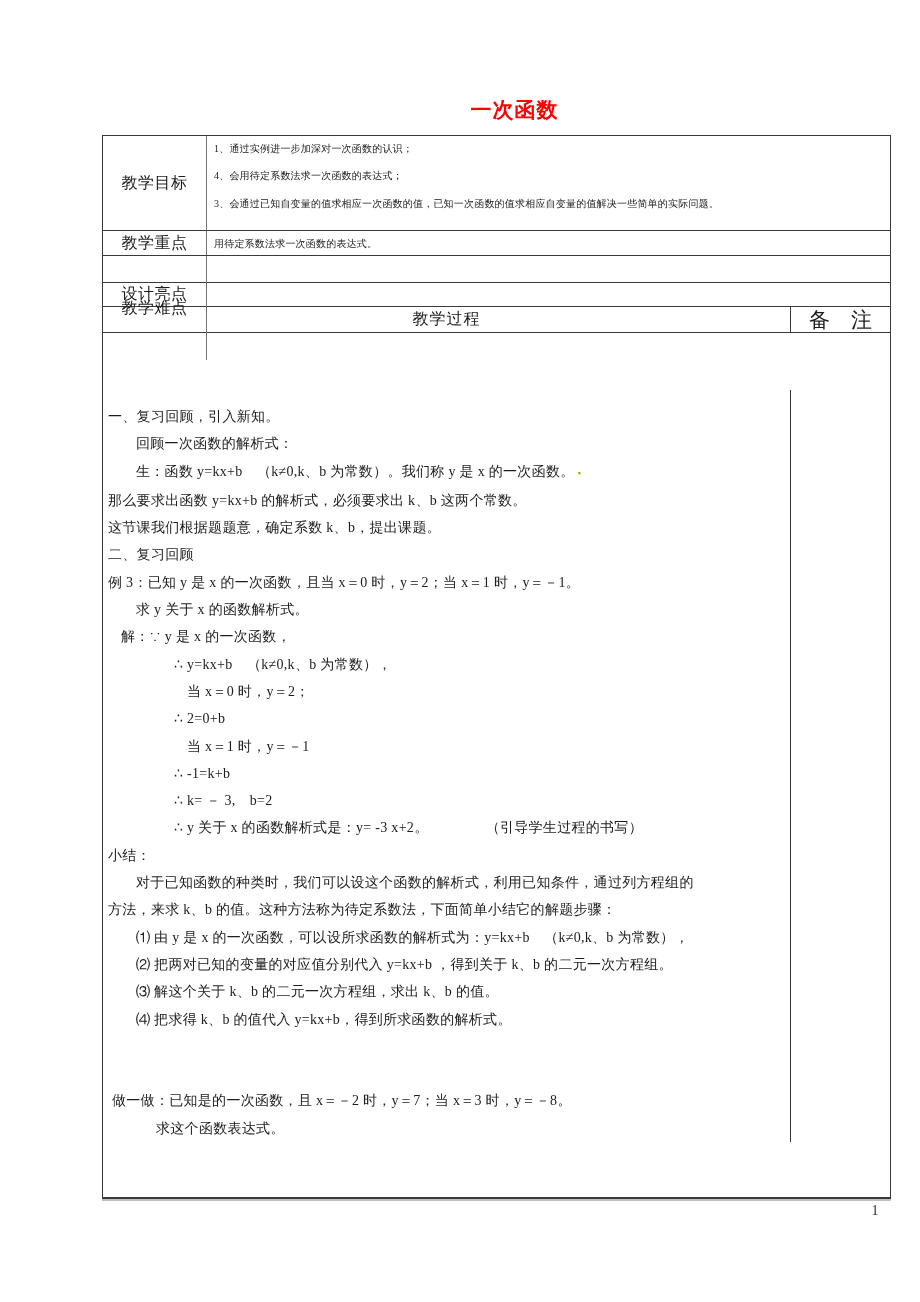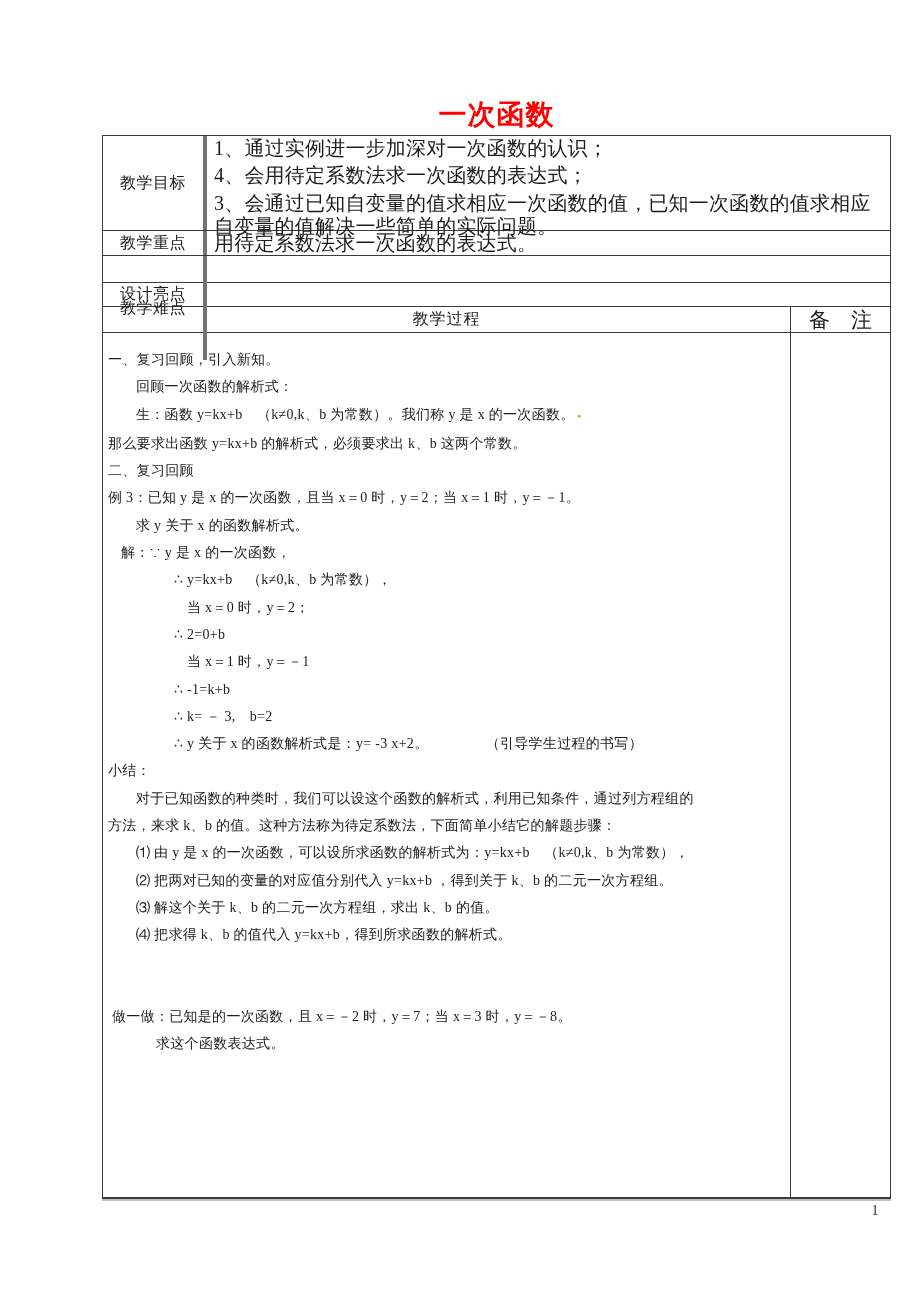--- a/index.html
+++ b/index.html
@@ -3,53 +3,53 @@
 <meta charset="utf-8">
 <style>
   html,body{margin:0;padding:0;}
   body{
     width:920px;height:1302px;background:#ffffff;
     font-family:"Liberation Serif","DejaVu Serif",serif;
     color:#1c1c1c;position:relative;overflow:hidden;
   }
   .page{position:absolute;left:0;top:0;width:920px;height:1302px;background:#fff;}
   .doc-title{
-    position:absolute;left:102px;top:96px;width:789px;
-    text-align:center;font-weight:bold;font-size:28px;letter-spacing:1px;
+    position:absolute;left:120px;top:96px;width:789px;
+    text-align:center;font-weight:bold;font-size:21px;letter-spacing:1px;
     font-family:"Liberation Sans","DejaVu Sans",sans-serif;
   }
   .doc-table{
     position:absolute;left:102px;top:135px;width:789px;height:1064px;
     border:1px solid #3a3a3a;box-sizing:border-box;
     border-bottom-width:2px;box-shadow:0 2px 0 rgba(140,140,140,.55);
   }
   .m-row{display:flex;box-sizing:border-box;border-bottom:1px solid #3a3a3a;}
   .m-label{
-    width:104px;flex:0 0 104px;box-sizing:border-box;border-right:4px solid #737373;
+    width:104px;flex:0 0 104px;box-sizing:border-box;border-right:1px solid #737373;
     display:flex;align-items:center;justify-content:center;
     font-size:16px;letter-spacing:.5px;font-family:Liberation Mono, monospace;
   }
   .m-content{
     flex:1;box-sizing:border-box;padding:1px 4px 0 7px;
-    font-size:20px;line-height:23.6px;letter-spacing:.2px;
+    font-size:10px;line-height:23.6px;letter-spacing:.2px;
   }
   .row-objectives{height:95px;}
   .row-focus{height:25px;}
   .row-difficulty{height:27px;flex-direction:column;}
   .row-highlight{height:24px;}
   .hdr-row{display:flex;height:26px;box-sizing:border-box;border-bottom:1px solid #3a3a3a;}
   .hdr-process{
     flex:1;display:flex;align-items:center;justify-content:center;
     font-size:16px;letter-spacing:1px;box-sizing:border-box;border-right:1px solid #3a3a3a;
   }
   .hdr-note{
     width:99px;flex:0 0 99px;display:flex;align-items:center;justify-content:center;
     font-size:21px;box-sizing:border-box;
   }
-  .body-row{display:flex;height:866px;box-sizing:border-box;}
+  .body-row{display:flex;height:866px;box-sizing:border-box;align-items:center;}
   .body-process{
     flex:1;box-sizing:border-box;border-right:1px solid #3a3a3a;
     padding:13px 2px 0 5px;font-size:14px;line-height:27.3px;letter-spacing:.3px;
   }
   .body-note{width:99px;flex:0 0 99px;}
   .pline{white-space:pre-wrap;min-height:27.3px;}
   .mark{color:#b3a000;font-size:9px;margin-left:3px;vertical-align:baseline;}
   .page-number{
     position:absolute;left:865px;top:1203px;width:20px;text-align:center;
     font-size:14px;color:#2e2e2e;
@@ -95,20 +95,21 @@
       <div class="hdr-process">教学过程</div>
       <div class="hdr-note">备　注</div>
     </div>
 
     <div class="body-row">
       <div class="body-process">
           <div class="pline">一、复习回顾，引入新知。</div>
           <div class="pline" style="padding-left: 28px;">回顾一次函数的解析式：</div>
           <div class="pline" style="padding-left: 28px;">生：函数 y=kx+b　（k≠0,k、b 为常数）。我们称 y 是 x 的一次函数。<span class="mark" style="color: rgb(179, 160, 0);">▪</span></div>
           <div class="pline">那么要求出函数 y=kx+b 的解析式，必须要求出 k、b 这两个常数。</div>
+          <div class="pline">这节课我们根据题题意，确定系数 k、b，提出课题。</div>
           <div class="pline">二、复习回顾</div>
           <div class="pline">例 3：已知 y 是 x 的一次函数，且当 x＝0 时，y＝2；当 x＝1 时，y＝－1。</div>
           <div class="pline" style="padding-left: 28px;">求 y 关于 x 的函数解析式。</div>
           <div class="pline" style="padding-left: 13px;">解：∵ y 是 x 的一次函数，</div>
           <div class="pline" style="padding-left: 66px;">∴ y=kx+b　（k≠0,k、b 为常数），</div>
           <div class="pline" style="padding-left: 79px;">当 x＝0 时，y＝2；</div>
           <div class="pline" style="padding-left: 66px;">∴ 2=0+b</div>
           <div class="pline" style="padding-left: 79px;">当 x＝1 时，y＝－1</div>
           <div class="pline" style="padding-left: 66px;">∴ -1=k+b</div>
           <div class="pline" style="padding-left: 66px;">∴ k= － 3,　b=2</div>

